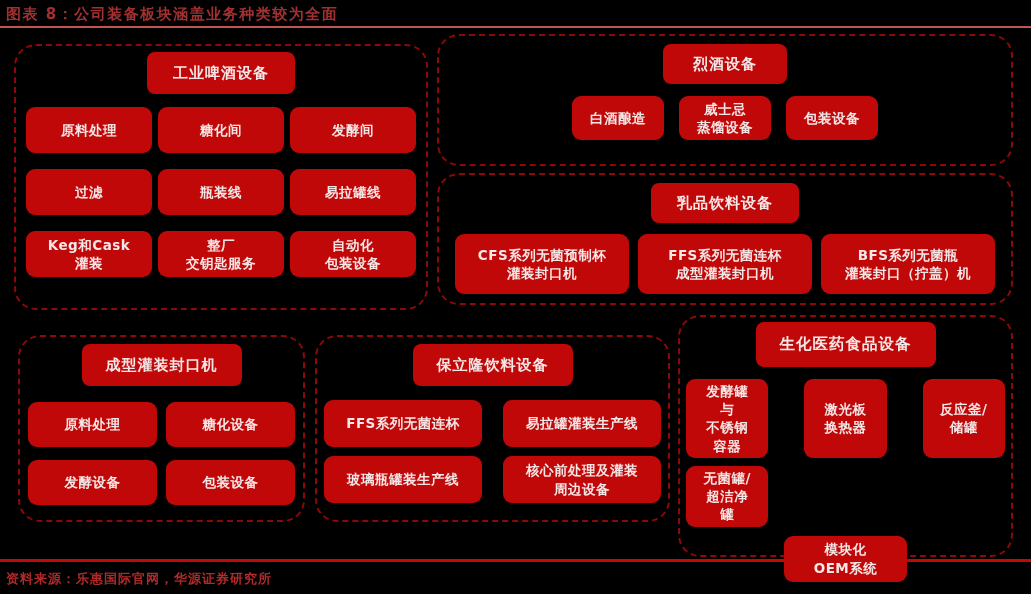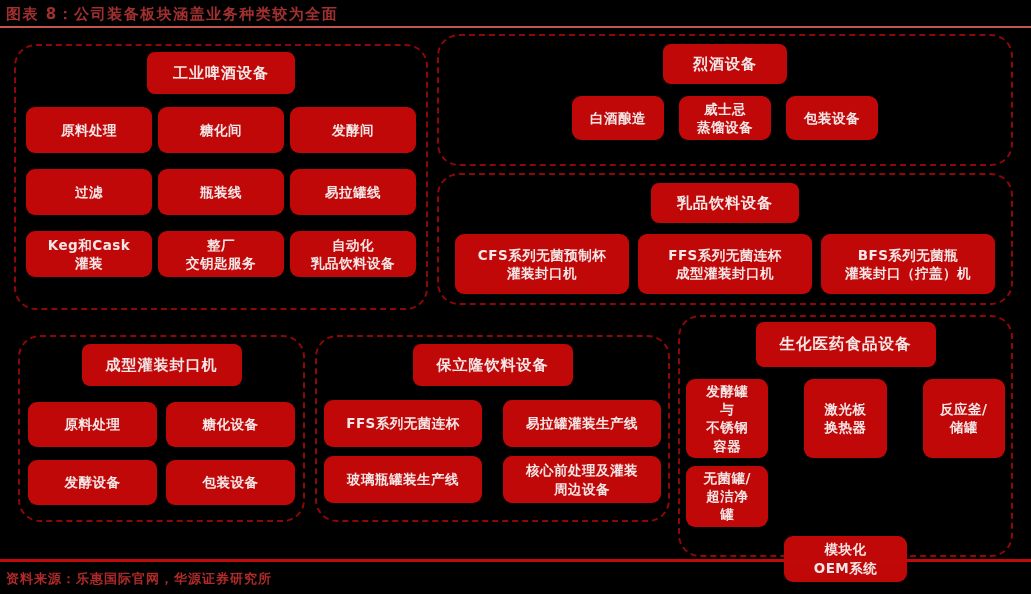--- a/index.html
+++ b/index.html
@@ -85,21 +85,21 @@
       <div class="box">糖化间</div>
       <div class="box">发酵间</div>
       <div class="box">过滤</div>
       <div class="box">瓶装线</div>
       <div class="box">易拉罐线</div>
       <div class="box">Keg和Cask
 灌装</div>
       <div class="box">整厂
 交钥匙服务</div>
       <div class="box">自动化
-乳品饮料设备</div>
+包装设备</div>
     </div>
   </div>
 
   <div class="group g-b">
     <div class="hbox">烈酒设备</div>
     <div class="row">
       <div class="box">白酒酿造</div>
       <div class="box">威士忌
 蒸馏设备</div>
       <div class="box">包装设备</div>

